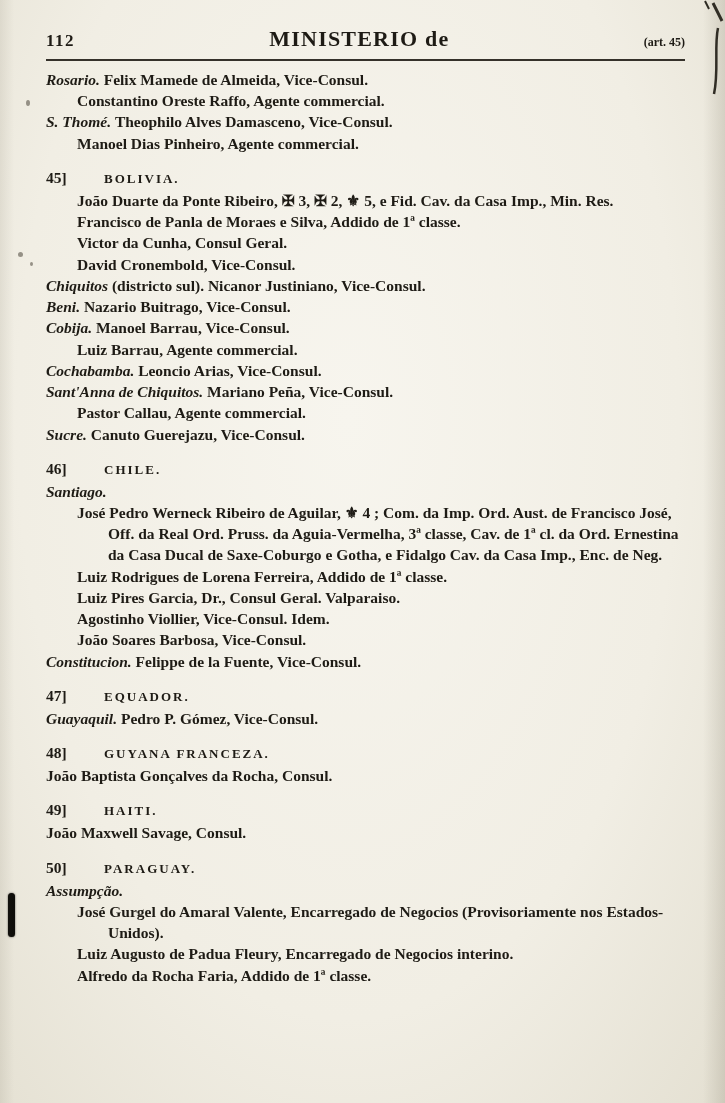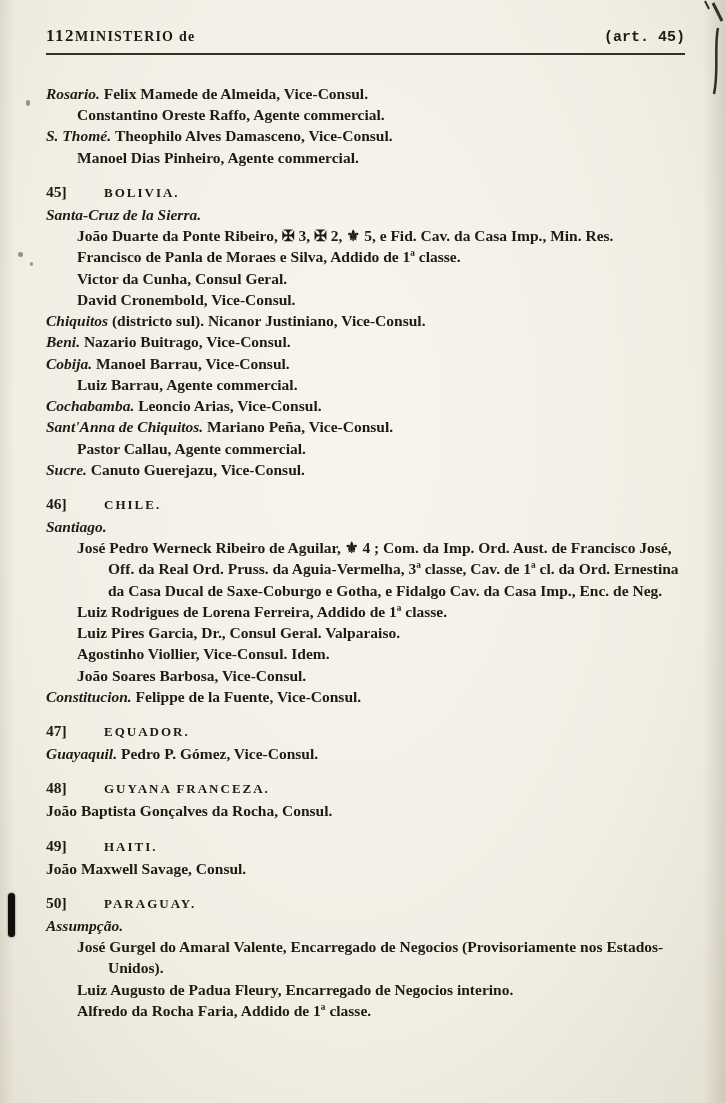--- a/index.html
+++ b/index.html
@@ -21,24 +21,24 @@
     background:linear-gradient(to right, rgba(0,0,0,0), rgba(88,80,60,.16));
     pointer-events:none;
   }
   .edge-shade-left{
     position:absolute; top:0; left:0; bottom:0; width:14px;
     background:linear-gradient(to left, rgba(0,0,0,0), rgba(88,80,60,.10));
     pointer-events:none;
   }
   .header-row{ display:flex; align-items:baseline; font-weight:bold; }
   .page-number{ font-size:17px; letter-spacing:1.5px; }
-  .header-title{ flex:1; text-align:left; font-size:14px; letter-spacing:1.2px; }
-  .header-article{ font-size:15px;font-family:Liberation Mono, monospace; }
+  .header-title{ flex:1; text-align:center; font-size:22px; letter-spacing:1.2px; }
+  .header-article{ font-size:12px; }
   .header-rule{ border-top:2px solid #35312a; margin-top:7px; }
-  .doc-body{ margin-top:28px; }
+  .doc-body{ margin-top:8px; }
   .entry-line{
     font-size:15.5px; line-height:1.37; font-weight:700;
   }
   .indent0{ padding-left:0; }
   .indent1{ padding-left:62px; text-indent:-31px; }
   .place{ font-style:italic; font-weight:700; }
   .section-head{
     margin-top:15px; margin-bottom:3px;
     font-size:15.5px; font-weight:700;
   }
@@ -64,21 +64,20 @@
     <span class="header-title">MINISTERIO de</span>
     <span class="header-article">(art. 45)</span>
   </div>
   <div class="header-rule"></div>
   <div class="doc-body">
       <div class="entry-line indent0"><span class="place">Rosario. </span><span>Felix Mamede de Almeida, Vice-Consul.</span></div>
       <div class="entry-line indent1"><span>Constantino Oreste Raffo, Agente commercial.</span></div>
       <div class="entry-line indent0"><span class="place">S. Thomé. </span><span>Theophilo Alves Damasceno, Vice-Consul.</span></div>
       <div class="entry-line indent1"><span>Manoel Dias Pinheiro, Agente commercial.</span></div>
       <div class="section-head"><span class="sec-num">45]</span><span class="sec-title">BOLIVIA.</span></div>
-      <div class="entry-line indent0"><span class="place">Santa-Cruz de la Sierra. </span></div>
       <div class="entry-line indent1"><span>João Duarte da Ponte Ribeiro, ✠ 3, ✠ 2, ⚜ 5, e Fid. Cav. da Casa Imp., Min. Res.</span></div>
       <div class="entry-line indent1"><span>Francisco de Panla de Moraes e Silva, Addido de 1ª classe.</span></div>
       <div class="entry-line indent1"><span>Victor da Cunha, Consul Geral.</span></div>
       <div class="entry-line indent1"><span>David Cronembold, Vice-Consul.</span></div>
       <div class="entry-line indent0"><span class="place">Chiquitos </span><span>(districto sul). Nicanor Justiniano, Vice-Consul.</span></div>
       <div class="entry-line indent0"><span class="place">Beni. </span><span>Nazario Buitrago, Vice-Consul.</span></div>
       <div class="entry-line indent0"><span class="place">Cobija. </span><span>Manoel Barrau, Vice-Consul.</span></div>
       <div class="entry-line indent1"><span>Luiz Barrau, Agente commercial.</span></div>
       <div class="entry-line indent0"><span class="place">Cochabamba. </span><span>Leoncio Arias, Vice-Consul.</span></div>
       <div class="entry-line indent0"><span class="place">Sant'Anna de Chiquitos. </span><span>Mariano Peña, Vice-Consul.</span></div>

